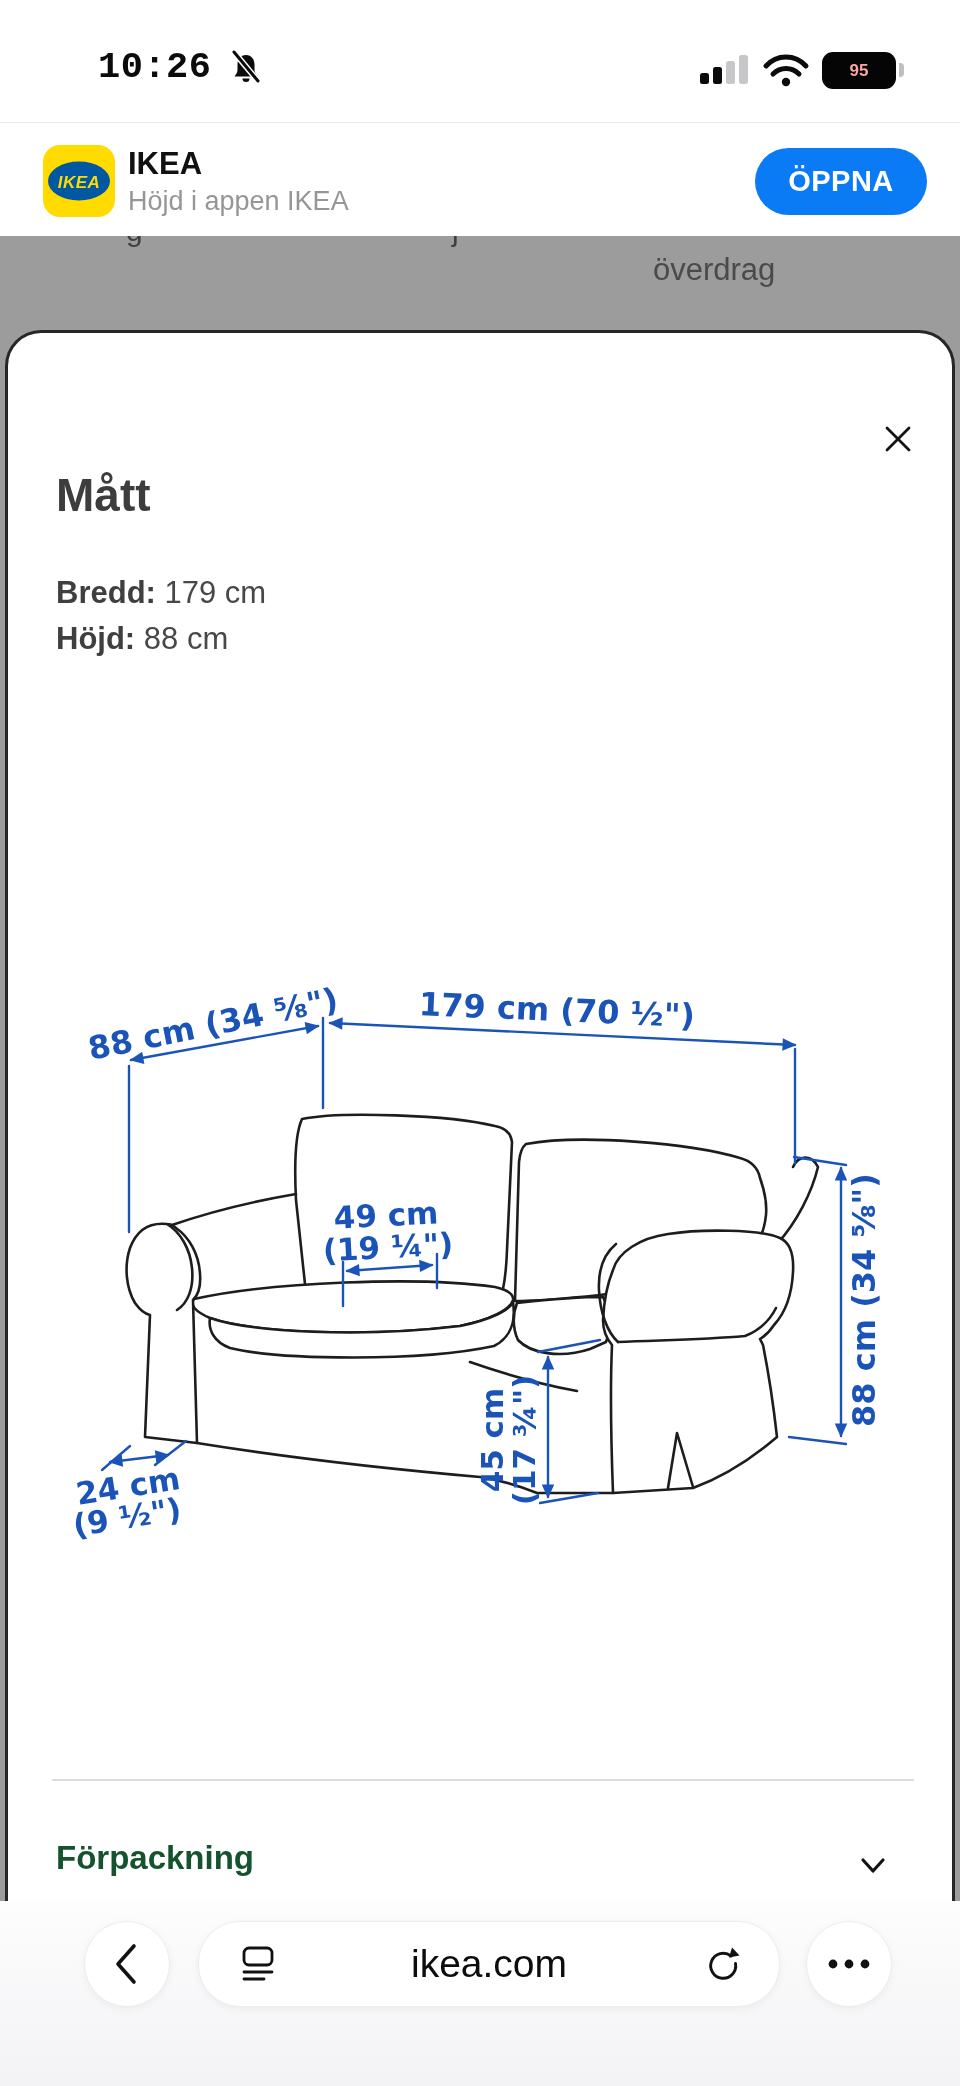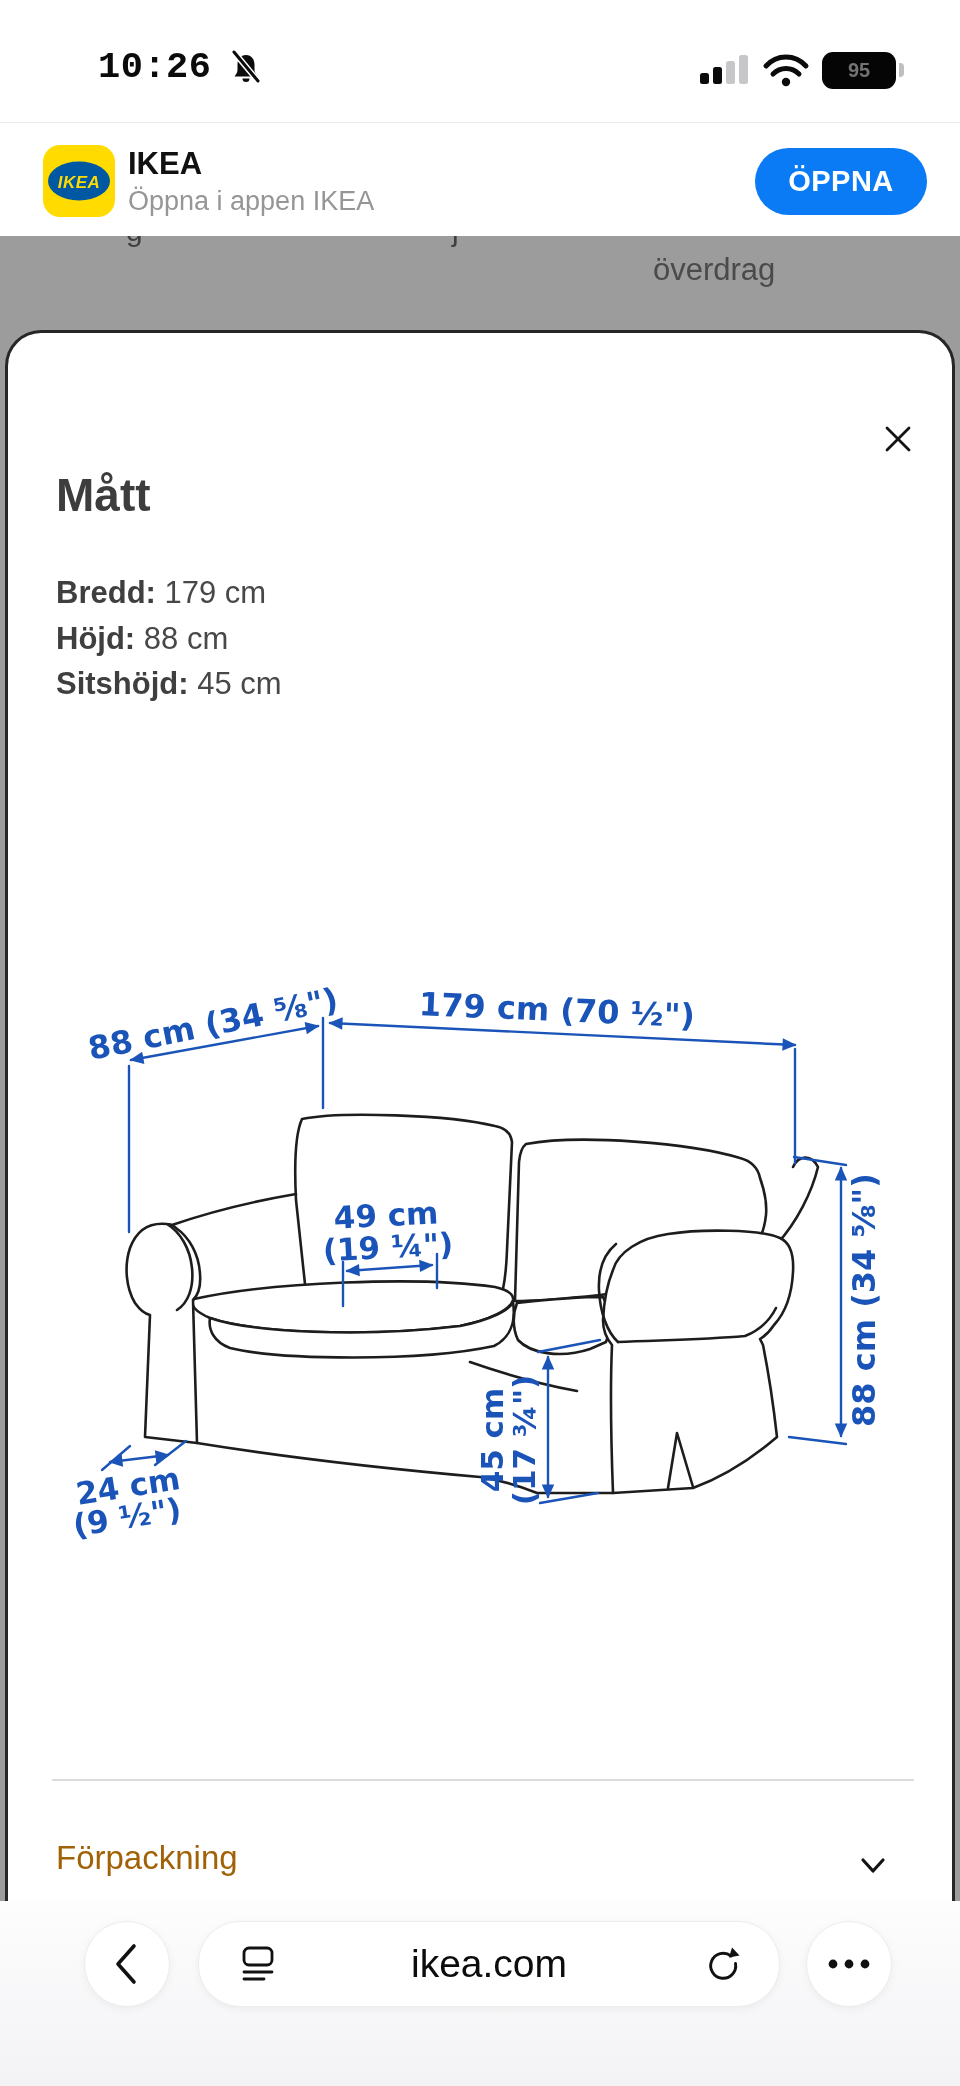--- a/index.html
+++ b/index.html
@@ -5,21 +5,21 @@
   html,body{margin:0;padding:0;background:#fff;}
   #canvas{position:relative;width:960px;height:2086px;background:#ffffff;overflow:hidden;
           font-family:"Liberation Sans",sans-serif;-webkit-font-smoothing:antialiased;}
   .abs{position:absolute;}
 
   
   #time{left:98px;top:46px;font-size:37px;font-weight:700;color:#0b0b0b;letter-spacing:.5px;font-family:Liberation Mono, monospace;}
   
   #battery{left:822px;top:52px;width:74px;height:37px;background:#050505;border-radius:11px;
            display:flex;align-items:center;justify-content:center;}
-  #battery span{color:#737373;font-size:20px;font-weight:700;}
+  #battery span{color:#fca5a5;font-size:17px;font-weight:700;}
   #battery-cap{left:899px;top:63px;width:5px;height:14px;background:#bfbfbf;border-radius:0 4px 4px 0;}
 
   
   #banner{left:0;top:122px;width:960px;height:114px;background:#fff;border-top:1px solid #e9e9e9;}
   #app-title{left:128px;top:146px;font-size:31px;font-weight:700;color:#111;}
   #app-sub{left:128px;top:186px;font-size:27px;color:#969696;}
   #open-btn{left:755px;top:148px;width:172px;height:67px;border-radius:34px;background:#0b7bf5;
             display:flex;align-items:center;justify-content:center;color:#fff;font-size:29px;
             font-weight:700;letter-spacing:.5px;}
 
@@ -31,21 +31,21 @@
 
   
   #sheet{left:5px;top:330px;width:950px;height:1756px;background:#ffffff;
          border:3px solid #262626;border-bottom:none;border-radius:36px 36px 0 0;box-sizing:border-box;}
   #close-btn{left:872px;top:413px;width:52px;height:52px;display:flex;align-items:center;justify-content:center;}
   #sheet-title{left:56px;top:468px;font-size:46px;font-weight:700;color:#3d3d3d;}
   #meas{left:56px;top:570px;font-size:31px;color:#484848;line-height:45.5px;}
   #meas .lab{font-weight:700;color:#3f3f3f;}
 
   #divider{left:52px;top:1779px;width:862px;height:2px;background:#dcdcdc;}
-  #section-title{left:56px;top:1839px;font-size:33px;font-weight:400;color:#a16207;}
+  #section-title{left:56px;top:1839px;font-size:33px;font-weight:700;color:#14532d;}
 
   
   #toolbar{left:0;top:1901px;width:960px;height:185px;
            background:linear-gradient(#fdfdfe, #f3f3f5);}
   .circle-btn{position:absolute;width:84px;height:84px;border-radius:50%;background:#fff;
               border:1px solid #ededee;box-shadow:0 2px 8px rgba(0,0,0,.05);
               display:flex;align-items:center;justify-content:center;}
   #url-pill{position:absolute;left:198px;top:20px;width:580px;height:84px;border-radius:42px;background:#fff;
             border:1px solid #ededee;box-shadow:0 2px 8px rgba(0,0,0,.05);
             display:flex;align-items:center;justify-content:center;}
@@ -81,21 +81,21 @@
   </div>
   <div class="abs" id="battery-cap"></div>
 
   <div class="abs" id="banner"></div>
   <svg class="abs" style="left:42px;top:144px" width="74" height="74" viewBox="0 0 74 74">
     <rect x="1" y="1" width="72" height="72" rx="17" fill="#ffdb00"></rect>
     <ellipse cx="37" cy="37" rx="31" ry="19.5" fill="#0058a3"></ellipse>
     <text x="37" y="44" text-anchor="middle" font-family="Liberation Sans,sans-serif" font-size="17" font-weight="bold" font-style="italic" fill="#ffdb00" letter-spacing="0.5">IKEA</text>
   </svg>
   <div class="abs" id="app-title">IKEA</div>
-  <div class="abs" id="app-sub">Öppna i appen IKEA</div>
+  <div class="abs" id="app-sub">Höjd i appen IKEA</div>
   <div class="abs" id="open-btn">ÖPPNA</div>
 
   <div class="abs" id="dim-sides"></div>
   <div class="abs" id="dim-band">
     <span class="frag" style="left:126px">g</span>
     <span class="frag" style="left:452px">j</span>
     <span id="overdrag">överdrag</span>
   </div>
 
   <div class="abs" id="sheet"></div>
@@ -105,21 +105,20 @@
       <line x1="7" y1="7" x2="29" y2="29" stroke="#141414" stroke-width="2.8" stroke-linecap="round"></line>
       <line x1="29" y1="7" x2="7" y2="29" stroke="#141414" stroke-width="2.8" stroke-linecap="round"></line>
     </svg>
   </div>
 
   <div class="abs" id="sheet-title">Mått</div>
 
   <div class="abs" id="meas">
     <div><span class="lab">Bredd:</span> <span>179 cm</span></div>
     <div><span class="lab">Höjd:</span> <span>88 cm</span></div>
-    <div><span class="lab">Sitshöjd:</span> <span>45 cm</span></div>
   </div>
 
   <svg class="abs" style="left:0;top:950px" width="960" height="660" viewBox="0 950 960 660">
     <defs>
       <marker id="arw" viewBox="0 0 10 10" refX="8.5" refY="5" markerWidth="6.5" markerHeight="6.5" orient="auto-start-reverse">
         <path d="M0.5,1 L9.5,5 L0.5,9 Z" fill="#1b54b8"></path>
       </marker>
     </defs>
 
     <g stroke="#1d1d1d" stroke-width="2.6" fill="none" stroke-linecap="round" stroke-linejoin="round">

